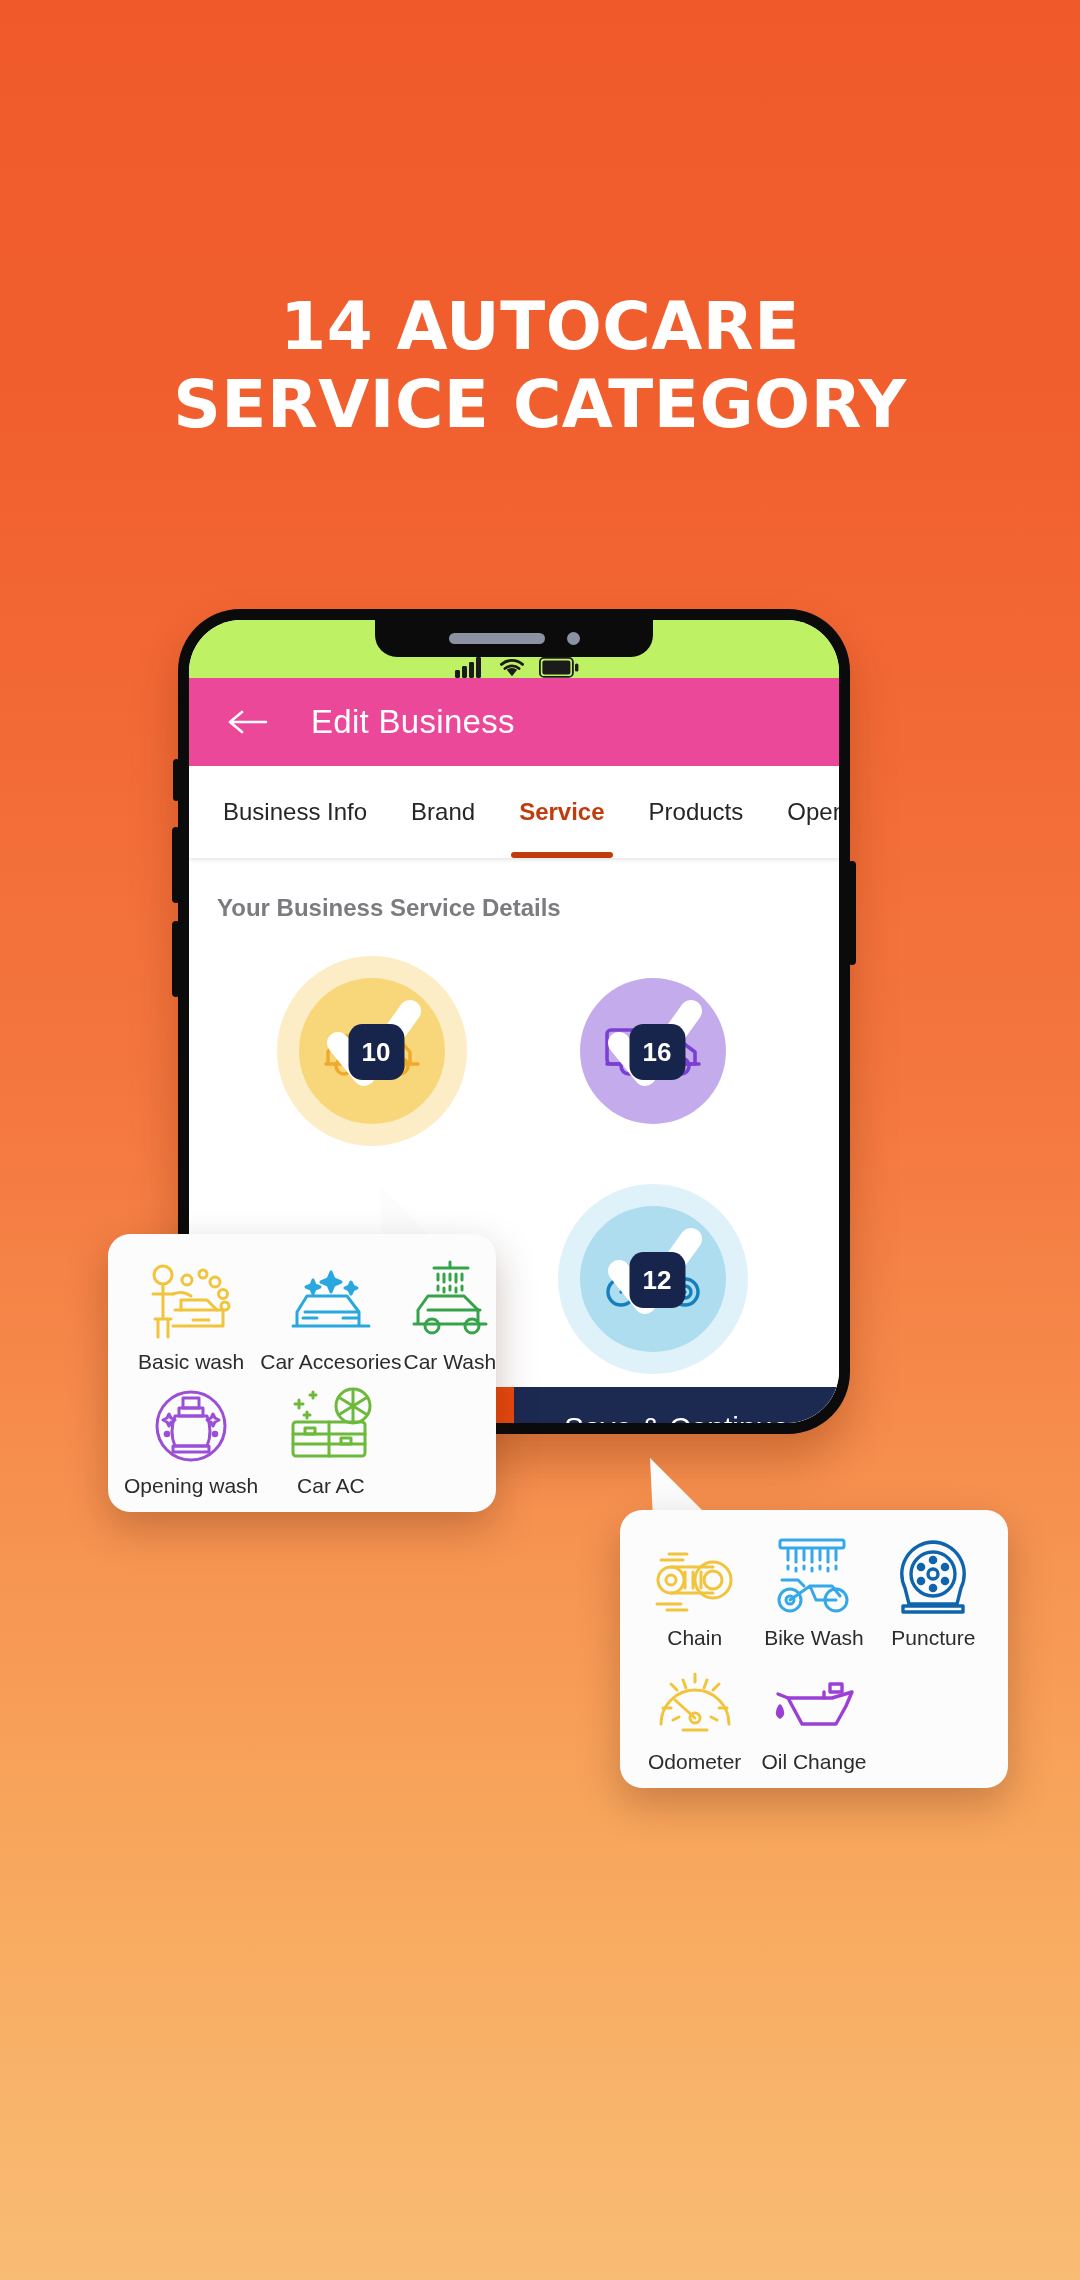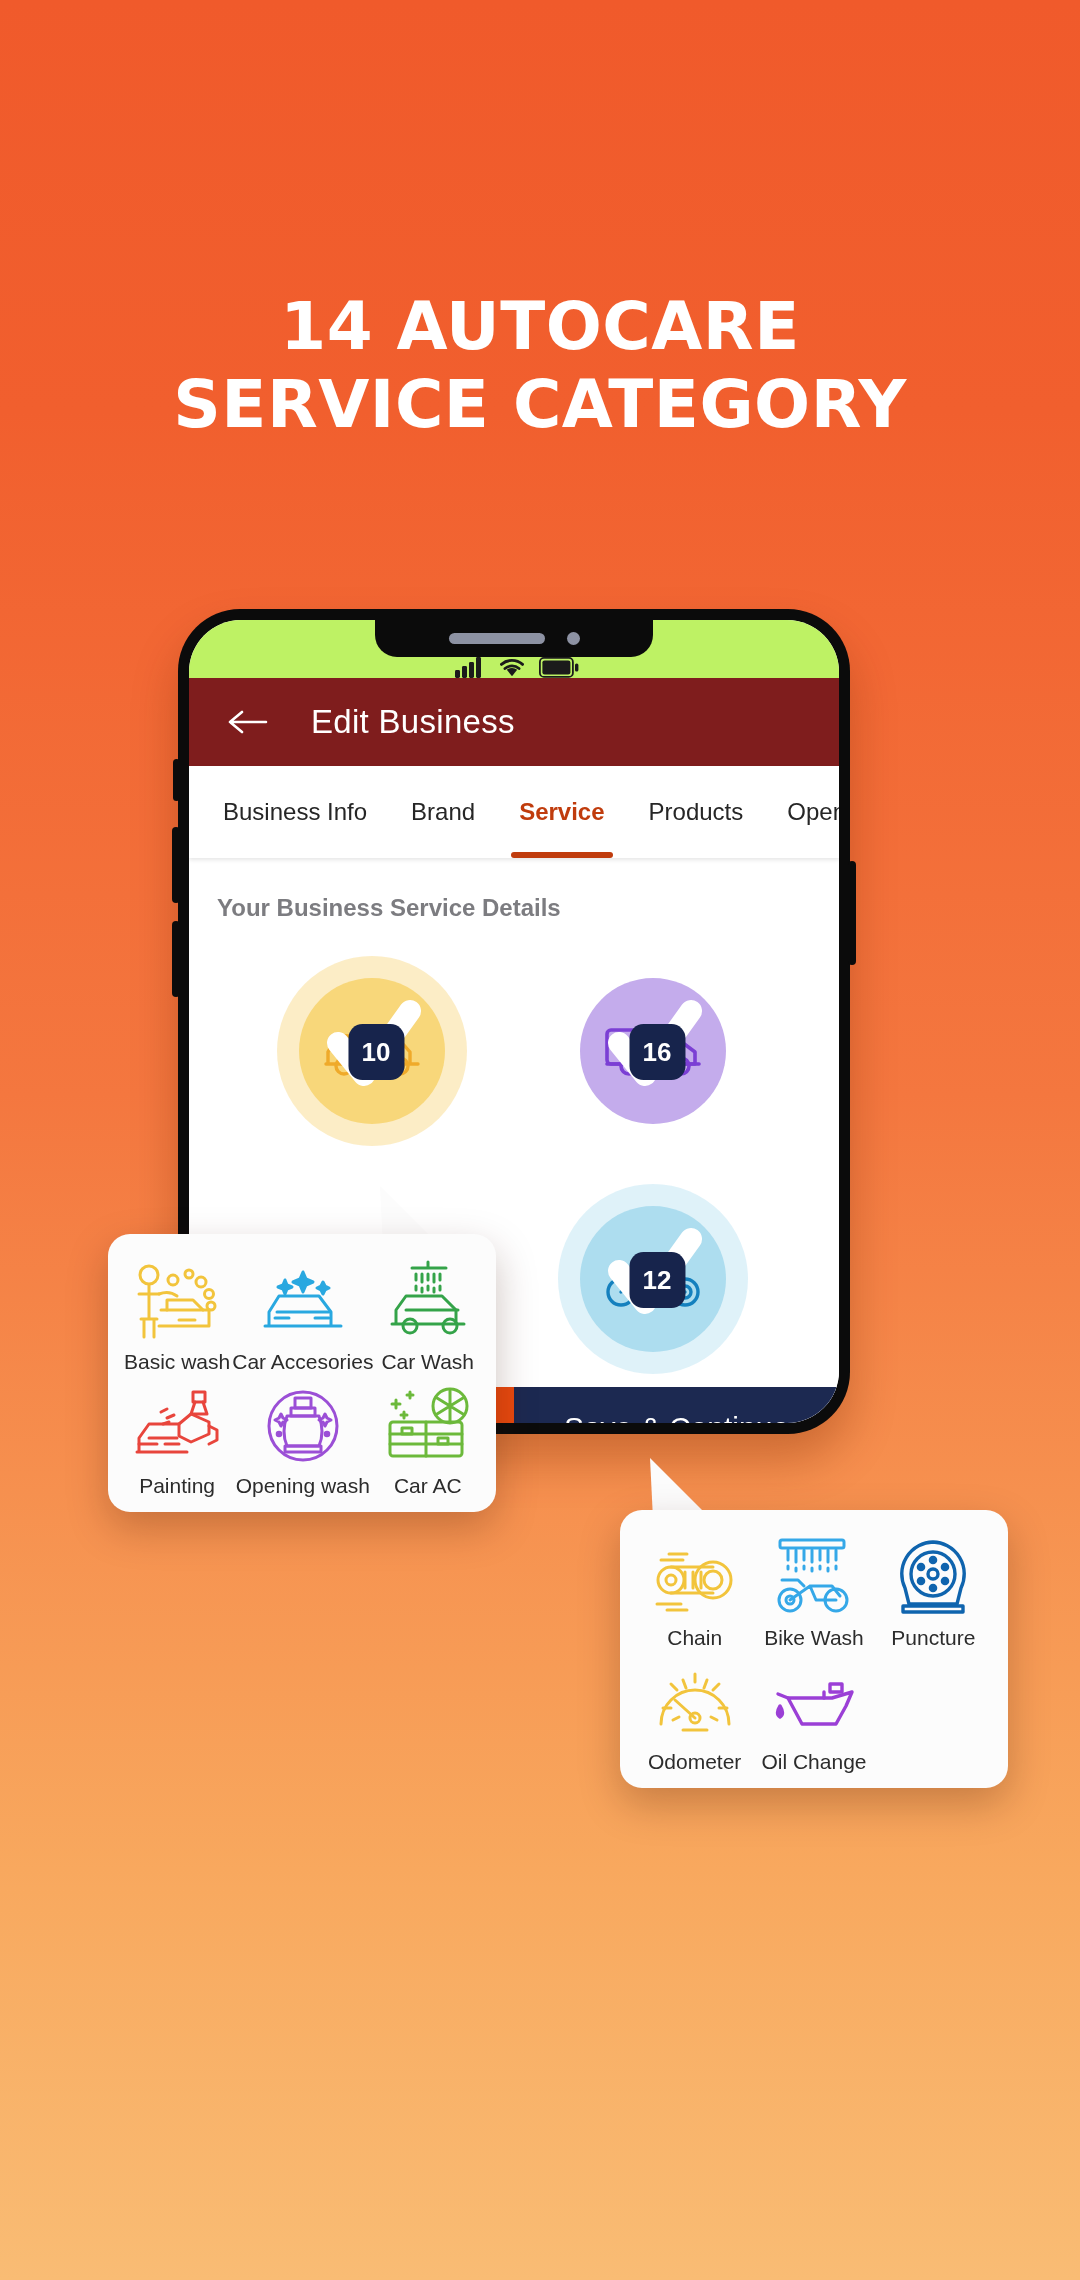--- a/index.html
+++ b/index.html
@@ -49,21 +49,21 @@
     position:absolute; left:50%; top:-1px; transform:translateX(-50%);
     width:278px; height:38px; background:#0B0B0B;
     border-bottom-left-radius:22px; border-bottom-right-radius:22px;
     display:flex; align-items:center; justify-content:center; gap:22px; z-index:4;
   }
   .speaker { width:96px; height:11px; background:#8D92A3; border-radius:6px; }
   .cam { width:13px; height:13px; background:#8D92A3; border-radius:50%; }
 
   
   .appbar {
-    height:88px; background:#7f1d1d; display:flex; align-items:center;
+    height:88px; background:#ec4899; display:flex; align-items:center;
     padding-left:38px; gap:42px;
   }
   .appbar-title { color:#fff; font-size:33px; letter-spacing:0.3px; }
 
   
   .tabs {
     height:92px; background:#fff; display:flex; align-items:center;
     padding-left:12px; box-shadow:0 2px 4px rgba(0,0,0,0.10);
     position:relative; z-index:3;
   }
@@ -318,37 +318,20 @@
             <path d="M10 66 h72 M14 66 v-14 l10-14 h36 l14 14 v14"></path>
             <path d="M24 52 h52"></path>
             <circle cx="28" cy="68" r="7"></circle>
               <circle cx="68" cy="68" r="7"></circle>
           </g>
         </svg>
       </div>
       <div class="pop-label">Car Wash</div>
     </div>
 
-    <div class="pop-item">
-      <div class="pop-icon">
-        <svg width="92" height="86" viewBox="0 0 92 86">
-          <g stroke="#E8453C" stroke-width="3" fill="none" stroke-linecap="round" stroke-linejoin="round">
-            <path d="M6 70 h50 M8 70 v-14 l10-14 h30"></path>
-            <path d="M18 56 h28"></path>
-            <path d="M8 62 h18 M34 62 h14"></path>
-            <path d="M62 10 h12 v10 h-12 Z"></path>
-            <path d="M64 20 l-4 12 h16 l-4 -12"></path>
-            <path d="M60 32 l-12 10 v12 l12 6 18 -8 V40 Z"></path>
-            <path d="M78 44 l8 4 v10 l-8 4"></path>
-            <path d="M30 30 l6 -3 M36 36 l7 -3 M32 42 l6 -2"></path>
-          </g>
-        </svg>
-      </div>
-      <div class="pop-label">Painting</div>
-    </div>
 
     <div class="pop-item">
       <div class="pop-icon">
         <svg width="92" height="86" viewBox="0 0 92 86">
           <g stroke="#9B4FD6" stroke-width="3" fill="none" stroke-linecap="round" stroke-linejoin="round">
             <circle cx="46" cy="44" r="34"></circle>
             <path d="M38 16 h16 v10 h-16 Z"></path>
             <path d="M34 26 h24 v8 h-24 Z"></path>
             <path d="M30 34 q-6 16 0 30 h32 q6 -14 0 -30 Z"></path>
             <path d="M28 64 h36 v6 h-36 Z"></path>

